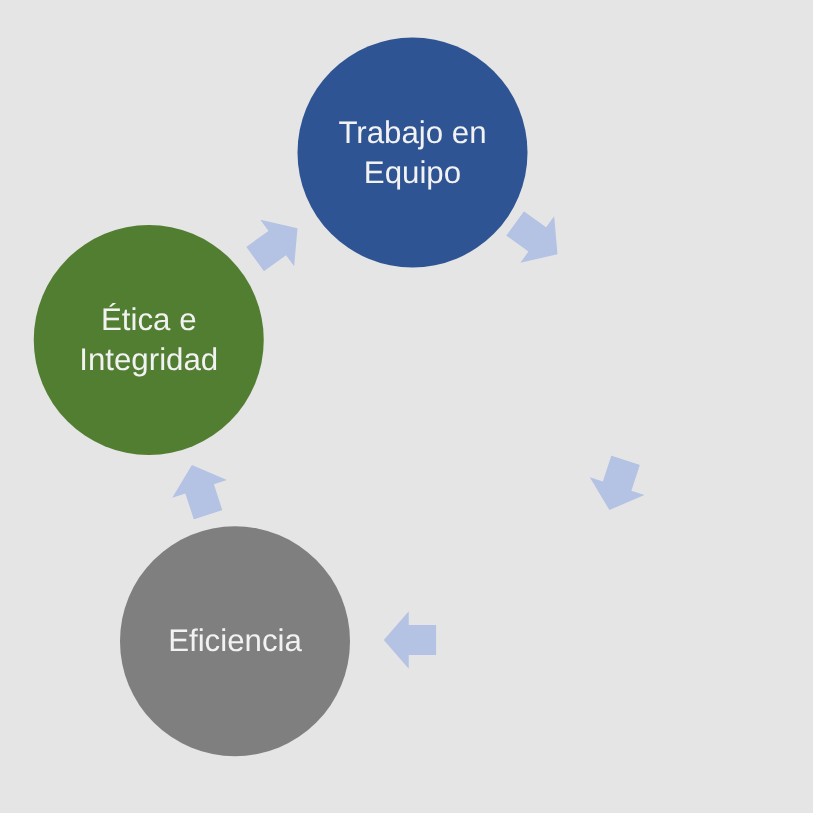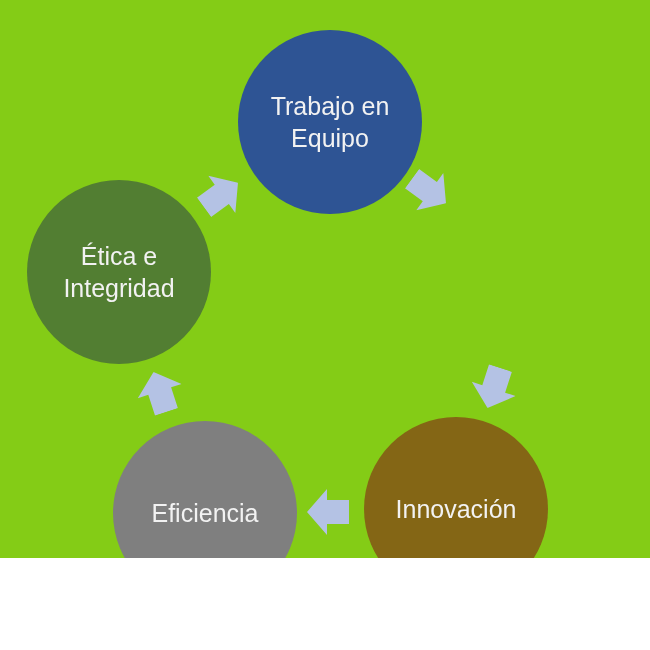--- a/index.html
+++ b/index.html
@@ -1,20 +1,20 @@
 <!DOCTYPE html>
 <html><head>
 <meta charset="utf-8">
 <style>
   html, body { margin: 0; padding: 0; background: #ffffff; }
   .stage {
     position: relative;
     width: 650px;
-    height: 558px;
-    background: #84cc16;
+    height: 650px;
+    background: #e5e5e5;
     overflow: hidden;
     font-family: "Liberation Sans", sans-serif;
   }
   .node {
     position: absolute;
     width: 184px;
     height: 184px;
     border-radius: 50%;
     display: flex;
     align-items: center;
@@ -49,22 +49,19 @@
     </svg>
     <svg viewBox="0 0 42 46" class="arrow" style="left: 307px; top: 489px; transform: rotate(180deg);">
       <polygon points="0,11 22,11 22,0 42,23 22,46 22,35 0,35" fill="#B4C2E4"></polygon>
     </svg>
     <svg viewBox="0 0 42 46" class="arrow" style="left: 139px; top: 369px; transform: rotate(-108deg);">
       <polygon points="0,11 22,11 22,0 42,23 22,46 22,35 0,35" fill="#B4C2E4"></polygon>
     </svg>
     <div class="node" style="left: 238px; top: 30px; background: rgb(46, 84, 148);">
       <span class="node-label" style="color: rgb(242, 242, 242);">Trabajo en Equipo</span>
     </div>
-    <div class="node" style="left: 364px; top: 417px; background: rgb(132, 102, 21);">
-      <span class="node-label" style="color: rgb(242, 242, 242);">Innovación</span>
-    </div>
-    <div class="node" style="left: 113px; top: 421px; background: rgb(127, 127, 127);">
+    <div class="node" style="left: 96px; top: 421px; background: rgb(127, 127, 127);">
       <span class="node-label" style="color: rgb(242, 242, 242);">Eficiencia</span>
     </div>
     <div class="node" style="left: 27px; top: 180px; background: rgb(82, 126, 50);">
       <span class="node-label" style="color: rgb(242, 242, 242);">Ética e Integridad</span>
     </div>
   </div>
 
 </body></html>

